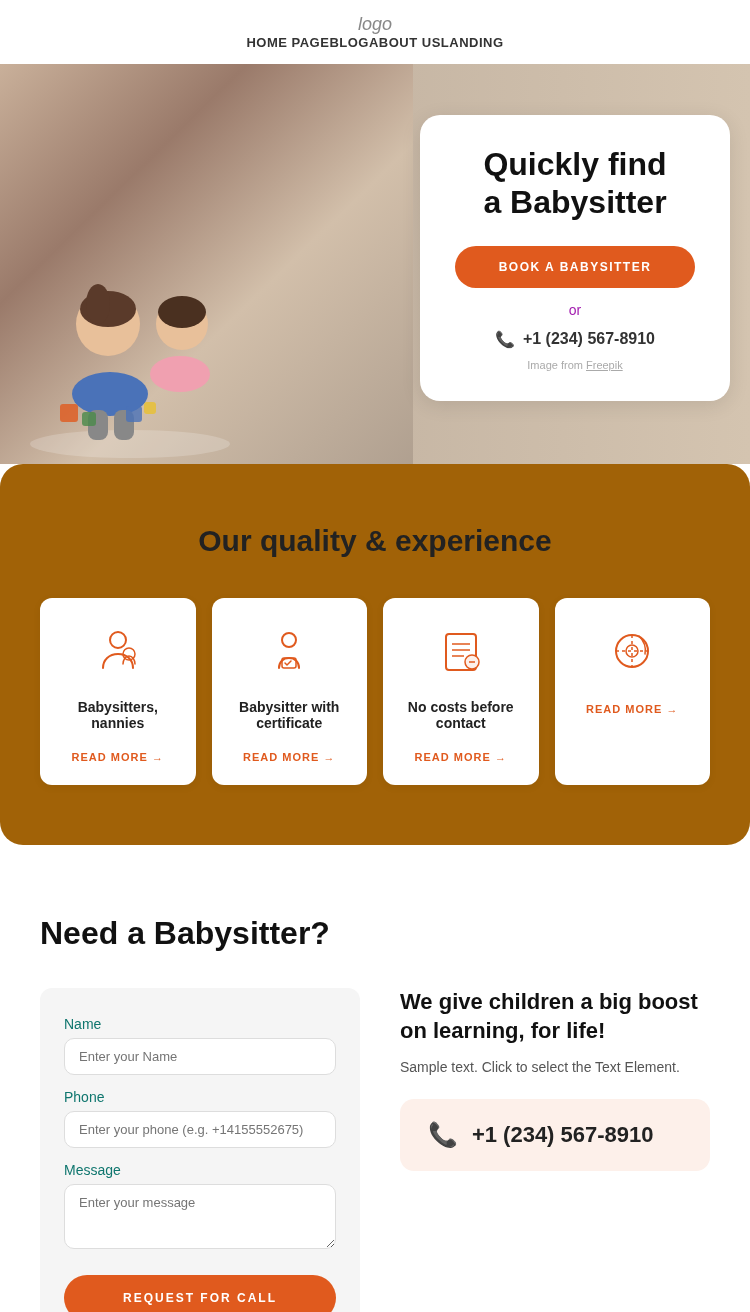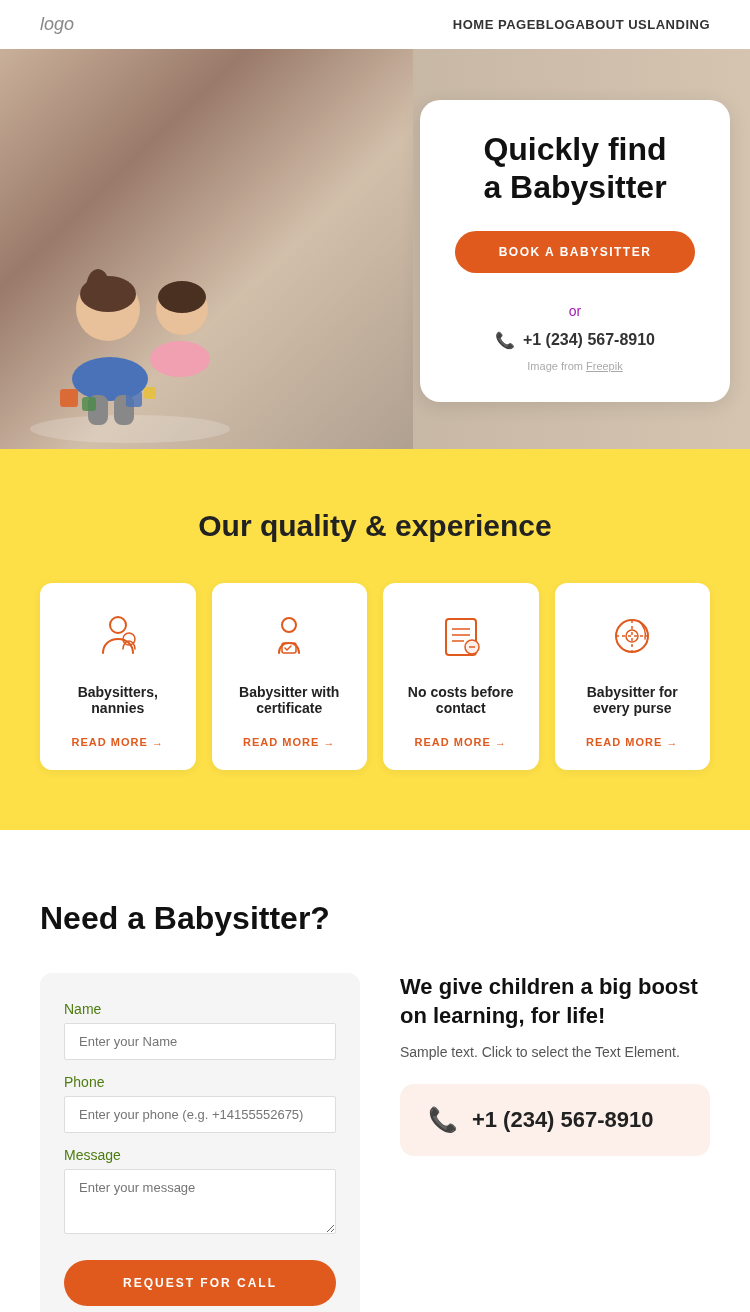--- a/index.html
+++ b/index.html
@@ -1,21 +1,21 @@
 <!DOCTYPE html>
 <html><head>
   <meta charset="utf-8">
   <style>
     * { margin: 0; padding: 0; box-sizing: border-box; }
     body { font-family: 'Segoe UI', Arial, sans-serif; width: 750px; background: #fff; }
 
     
     nav {
       display: flex; align-items: center; justify-content: space-between;
-      padding: 14px 40px; background: #fff;
+      padding: 14px 40px; background: #fff; flex-direction: column;
     }
     .logo { font-size: 18px; color: #888; font-style: italic; }
     .nav-links { display: flex; }
     .nav-links a {
       text-decoration: none; color: #333; font-size: 13px;
       font-weight: 600; letter-spacing: 0.5px; text-transform: uppercase;
     }
 
     
     .hero {
@@ -40,31 +40,31 @@
       background: #fff; border-radius: 20px;
       padding: 30px 35px; width: 310px;
       box-shadow: 0 4px 20px rgba(0,0,0,0.1);
       text-align: center;
     }
     .hero-card h1 { font-size: 32px; font-weight: 800; color: #111; line-height: 1.2; margin-bottom: 24px; }
     .btn-book {
       background: #e05a1e; color: #fff; border: none; border-radius: 30px;
       padding: 14px 30px; font-size: 12px; font-weight: 700;
       letter-spacing: 1.5px; text-transform: uppercase; cursor: pointer;
-      width: 100%; margin-bottom: 30px;
+      width: 100%; margin-bottom: 14px;
     }
     .hero-or { color: #a21caf; font-size: 14px; margin-bottom: 12px; }
     .hero-phone { display: flex; align-items: center; justify-content: center; gap: 8px; }
     .phone-icon { color: #e05a1e; font-size: 18px; }
     .hero-phone span { font-size: 16px; font-weight: 600; color: #333; }
     .hero-img-credit { font-size: 11px; color: #aaa; margin-top: 10px; }
     .hero-img-credit a { color: #aaa; }
 
     
-    .quality-section { background: #fde047; padding: 60px 40px; }
+    .quality-section { background: #a16207; padding: 60px 40px; border-radius: 23px; }
     .quality-section h2 { text-align: center; font-size: 30px; font-weight: 700; color: #222; margin-bottom: 40px; }
     .cards-row { display: flex; gap: 16px; justify-content: space-between; }
     .service-card {
       background: #fff; border-radius: 12px; padding: 28px 16px 20px;
       flex: 1; text-align: center; box-shadow: 0 2px 8px rgba(0,0,0,0.06);
     }
     .service-icon { font-size: 36px; margin-bottom: 14px; color: #e05a1e; }
     .service-card h3 { font-size: 14px; font-weight: 700; color: #222; margin-bottom: 16px; }
     .read-more { color: #e05a1e; font-size: 11px; font-weight: 700; letter-spacing: 1px; text-transform: uppercase; text-decoration: none; }
     .read-more::after { content: ' →'; }
@@ -72,24 +72,24 @@
     
     .contact-section { padding: 70px 40px; background: #fff; }
     .contact-section h2 { font-size: 32px; font-weight: 800; color: #111; margin-bottom: 36px; }
     .contact-layout { display: flex; gap: 40px; }
     .contact-form-col { flex: 0 0 320px; }
     .contact-right-col { flex: 1; }
     .form-box {
       background: #f5f5f5; border-radius: 12px; padding: 28px 24px;
     }
     .form-group { margin-bottom: 14px; }
-    .form-group label { display: block; font-size: 14px; color: #4d7c0f; margin-bottom: 6px; }
+    .form-group label { display: block; font-size: 14px; color: #0f766e; margin-bottom: 6px; }
     .form-group input, .form-group textarea {
       width: 100%; padding: 10px 14px; border: 1px solid #ddd;
-      border-radius: 2px; font-size: 13px; color: #6d28d9; background: #fff;
+      border-radius: 10px; font-size: 13px; color: #6d28d9; background: #fff;
       outline: none; font-family: inherit;
     }
     .form-group textarea { height: 65px; resize: vertical; }
     .btn-request {
       background: #e05a1e; color: #fff; border: none; border-radius: 30px;
       padding: 16px 20px; font-size: 12px; font-weight: 700;
       letter-spacing: 2px; text-transform: uppercase; cursor: pointer;
       width: 100%; margin-top: 8px;
     }
     .contact-right-col h3 { font-size: 22px; font-weight: 800; color: #111; margin-bottom: 14px; line-height: 1.3; }
@@ -212,21 +212,20 @@
     <div class="service-card">
       <div class="service-icon">
         <svg width="50" height="50" viewBox="0 0 50 50" fill="none">
           <circle cx="25" cy="25" r="16" stroke="#e05a1e" stroke-width="2" fill="none"></circle>
           <path d="M25 9 L25 41" stroke="#e05a1e" stroke-width="1.5" stroke-dasharray="3 3"></path>
           <path d="M9 25 L41 25" stroke="#e05a1e" stroke-width="1.5" stroke-dasharray="3 3"></path>
           <circle cx="25" cy="25" r="6" stroke="#e05a1e" stroke-width="1.5" fill="none"></circle>
           <path d="M32 10 Q40 18 38 28" stroke="#e05a1e" stroke-width="1.5" fill="none" stroke-linecap="round"></path>
         </svg>
       </div>
-      <h3>Babysitter for every purse</h3>
       <a href="#" class="read-more">READ MORE</a>
     </div>
 
   </div>
 </section>
 
 <section class="contact-section">
   <h2>Need a Babysitter?</h2>
 
   <div class="contact-layout">

